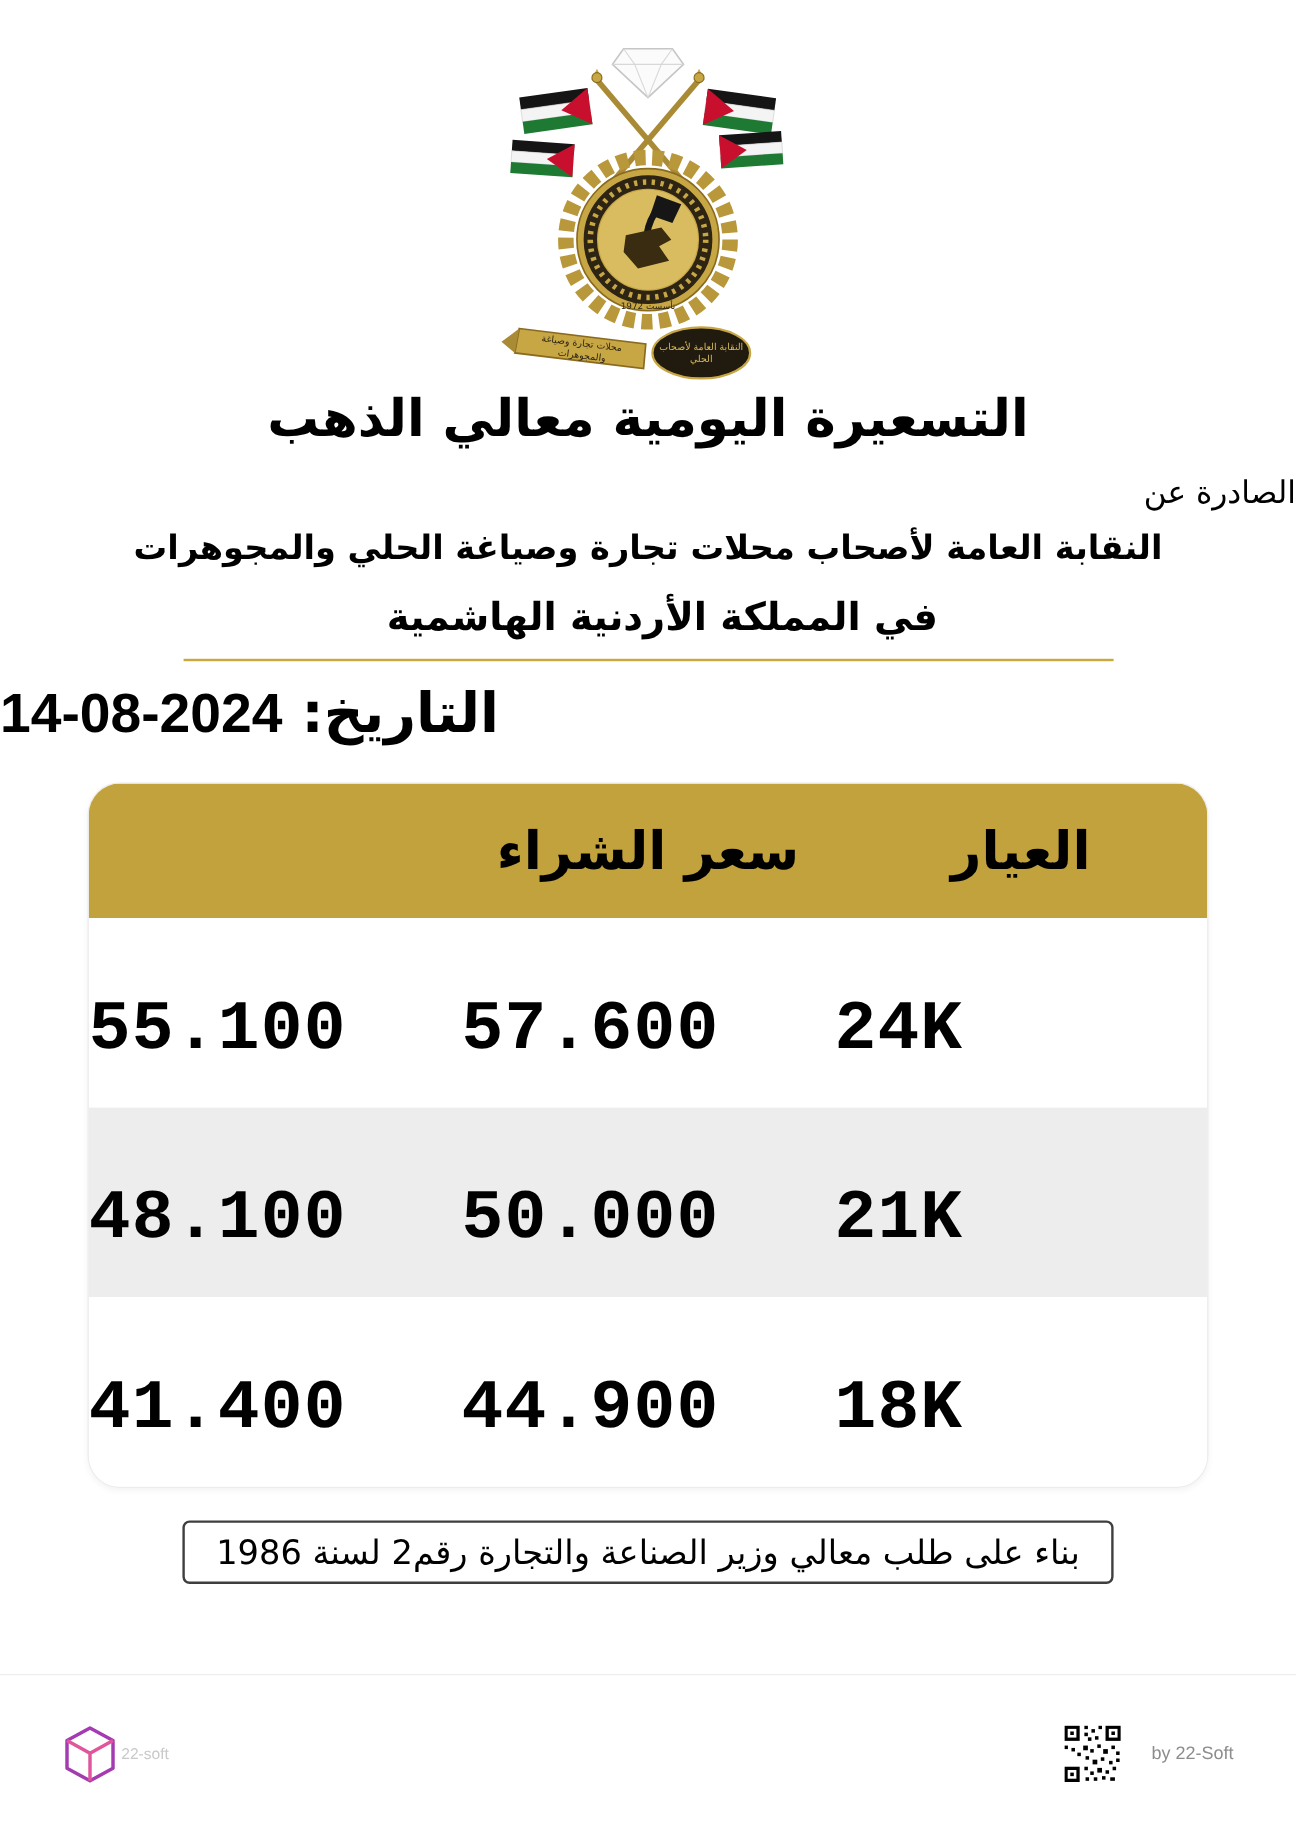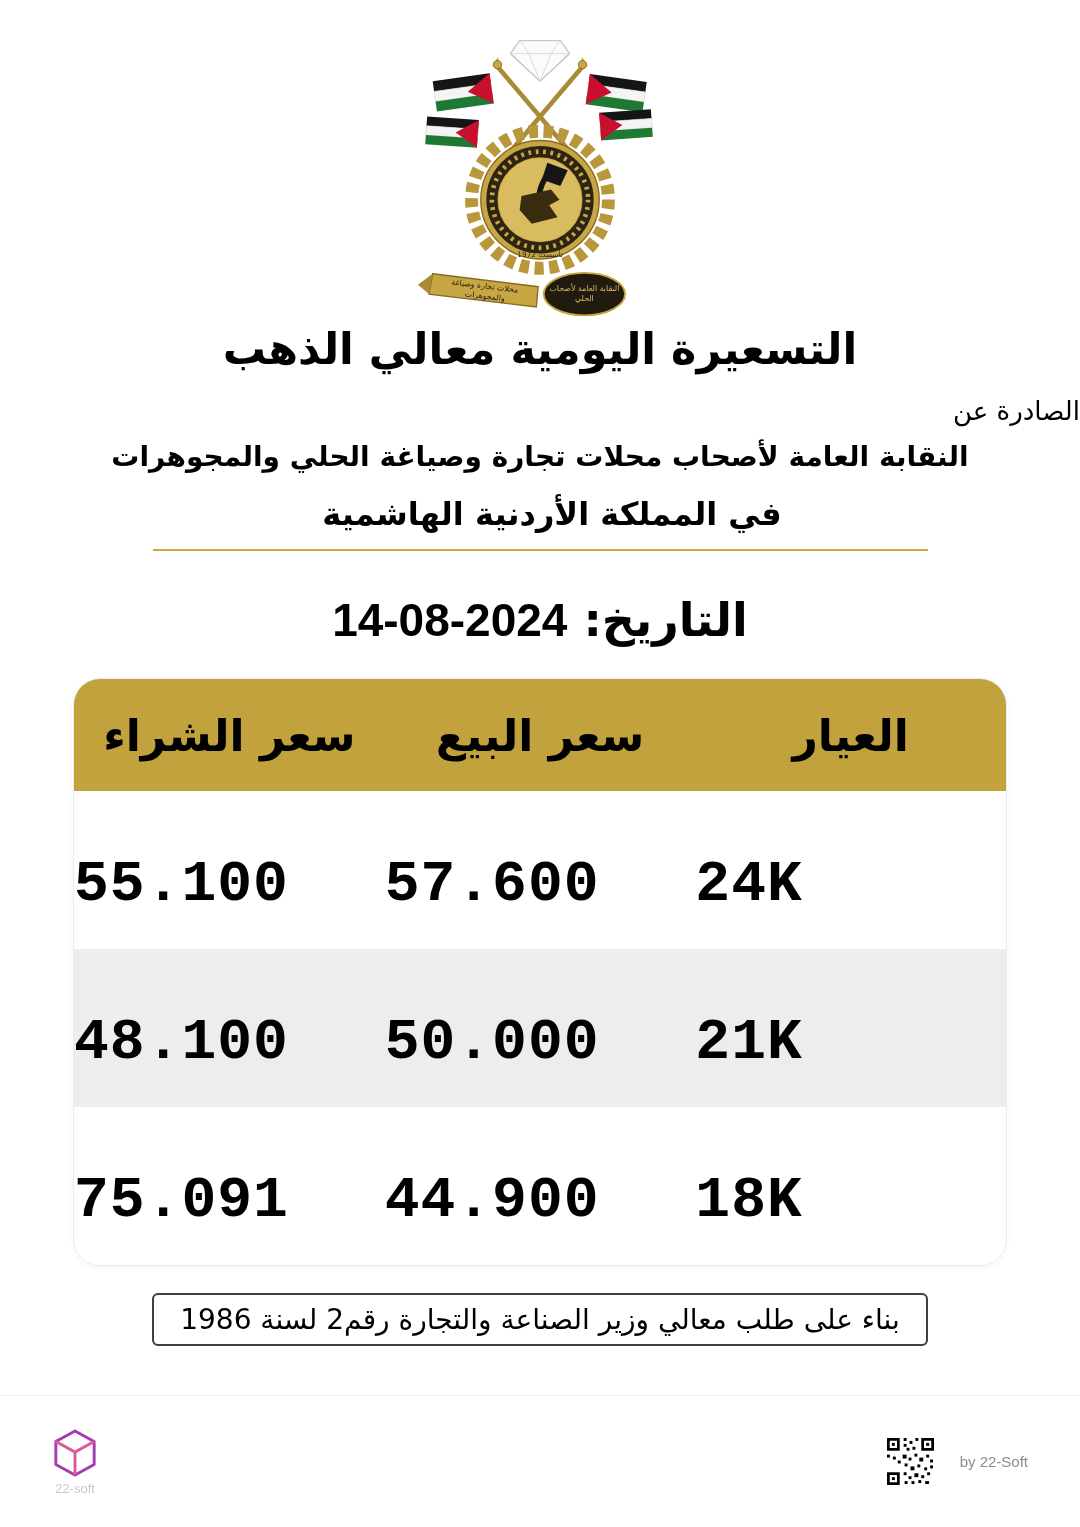--- a/index.html
+++ b/index.html
@@ -9,38 +9,38 @@
 
   .logo-wrap { display:flex; justify-content:center; padding-top:24px; }
 
   .title { font-size:43px; font-weight:bold; text-align:center; margin-top:4px; }
   .issued { font-size:26px; margin-top:22px; }
   .org    { font-size:28px; font-weight:bold; text-align:center; margin-top:14px; }
   .country{ font-size:32px; font-weight:bold; text-align:center; margin-top:22px;padding-left:24px; }
 
   .gold-divider { width:775px; height:2px; background:#c9a83c; margin:16px auto 0; }
 
-  .date-line { font-size:46px; font-weight:bold; text-align:center; margin-top:42px; direction:rtl; }
+  .date-line { font-size:46px; font-weight:bold; text-align:left; margin-top:16px; direction:rtl; }
   .date-line bdi { font-family:"Liberation Sans", sans-serif; }
 
   .price-table { width:932px; margin:32px auto 0; border-radius:26px; overflow:hidden;
                  direction:rtl; box-shadow:0 0 0 1px #ececec, 0 2px 6px rgba(0,0,0,0.06); }
   .thead { display:grid; grid-template-columns:1fr 1fr 1fr; background:#c2a23c; height:112px; align-items:center; }
   .th { font-size:44px; font-weight:bold; text-align:center; color:#000; }
   .trow { display:grid; grid-template-columns:1fr 1fr 1fr; height:158px; align-items:center; background:#fff; }
   .trow.alt { background:#ededed; }
   .td { font-size:58px; font-weight:bold; text-align:left; direction:ltr;
         font-family:Liberation Mono, monospace; letter-spacing:1px;margin-top:28px; }
 
   .note-box { margin:28px auto 0; width:fit-content; border:2px solid #3f3f3f; border-radius:6px;
               padding:8px 26px; font-size:28px; direction:rtl; text-align:center; }
 
   .footer { position:absolute; left:0; right:0; bottom:0; height:132px; border-top:1px solid #ededed;
             display:flex; justify-content:space-between; align-items:center; padding:0 52px; }
-  .brand { display:flex; flex-direction:column; align-items:center; gap:3px; }
+  .brand { display:flex; flex-direction:row; align-items:center; gap:3px; }
   .brand-name { font-size:13px; color:#c9c9c9; font-family:"Liberation Sans",sans-serif; }
   .qr-group { display:flex; align-items:center; gap:26px; }
   .credit { font-size:15px; color:#8d8d8d; font-family:"Liberation Sans",sans-serif; }
 
   svg text { font-family:"DejaVu Sans", sans-serif; }
 </style>
 </head>
 <body>
 
 <div class="page">
@@ -126,37 +126,36 @@
   <div class="gold-divider"></div>
 
   <div class="date-line">
     <span>التاريخ:</span>
     <bdi dir="ltr">14-08-2024</bdi>
   </div>
 
   <div class="price-table">
     <div class="thead">
       <div class="th">العيار</div>
-      <div class="th">سعر البيع</div>
       <div class="th">سعر الشراء</div>
     </div>
     <div class="trow">
       <div class="td">24K</div>
       <div class="td">57.600</div>
       <div class="td">55.100</div>
     </div>
     <div class="trow alt">
       <div class="td">21K</div>
       <div class="td">50.000</div>
       <div class="td">48.100</div>
     </div>
     <div class="trow">
       <div class="td">18K</div>
       <div class="td">44.900</div>
-      <div class="td">75.091</div>
+      <div class="td">41.400</div>
     </div>
   </div>
 
   <div class="note-box">بناء على طلب معالي وزير الصناعة والتجارة رقم2 لسنة 1986</div>
 
   <div class="footer">
     <div class="brand">
       <svg width="46" height="50" viewBox="0 0 48 52">
         <path d="M24,3 L44,14 V38 L24,49 L4,38 V14 Z" fill="none" stroke="#a43bb0" stroke-width="3" stroke-linejoin="round"></path>
         <path d="M4,14 L24,25 L44,14 M24,25 V49" fill="none" stroke="#e0559b" stroke-width="3"></path>

